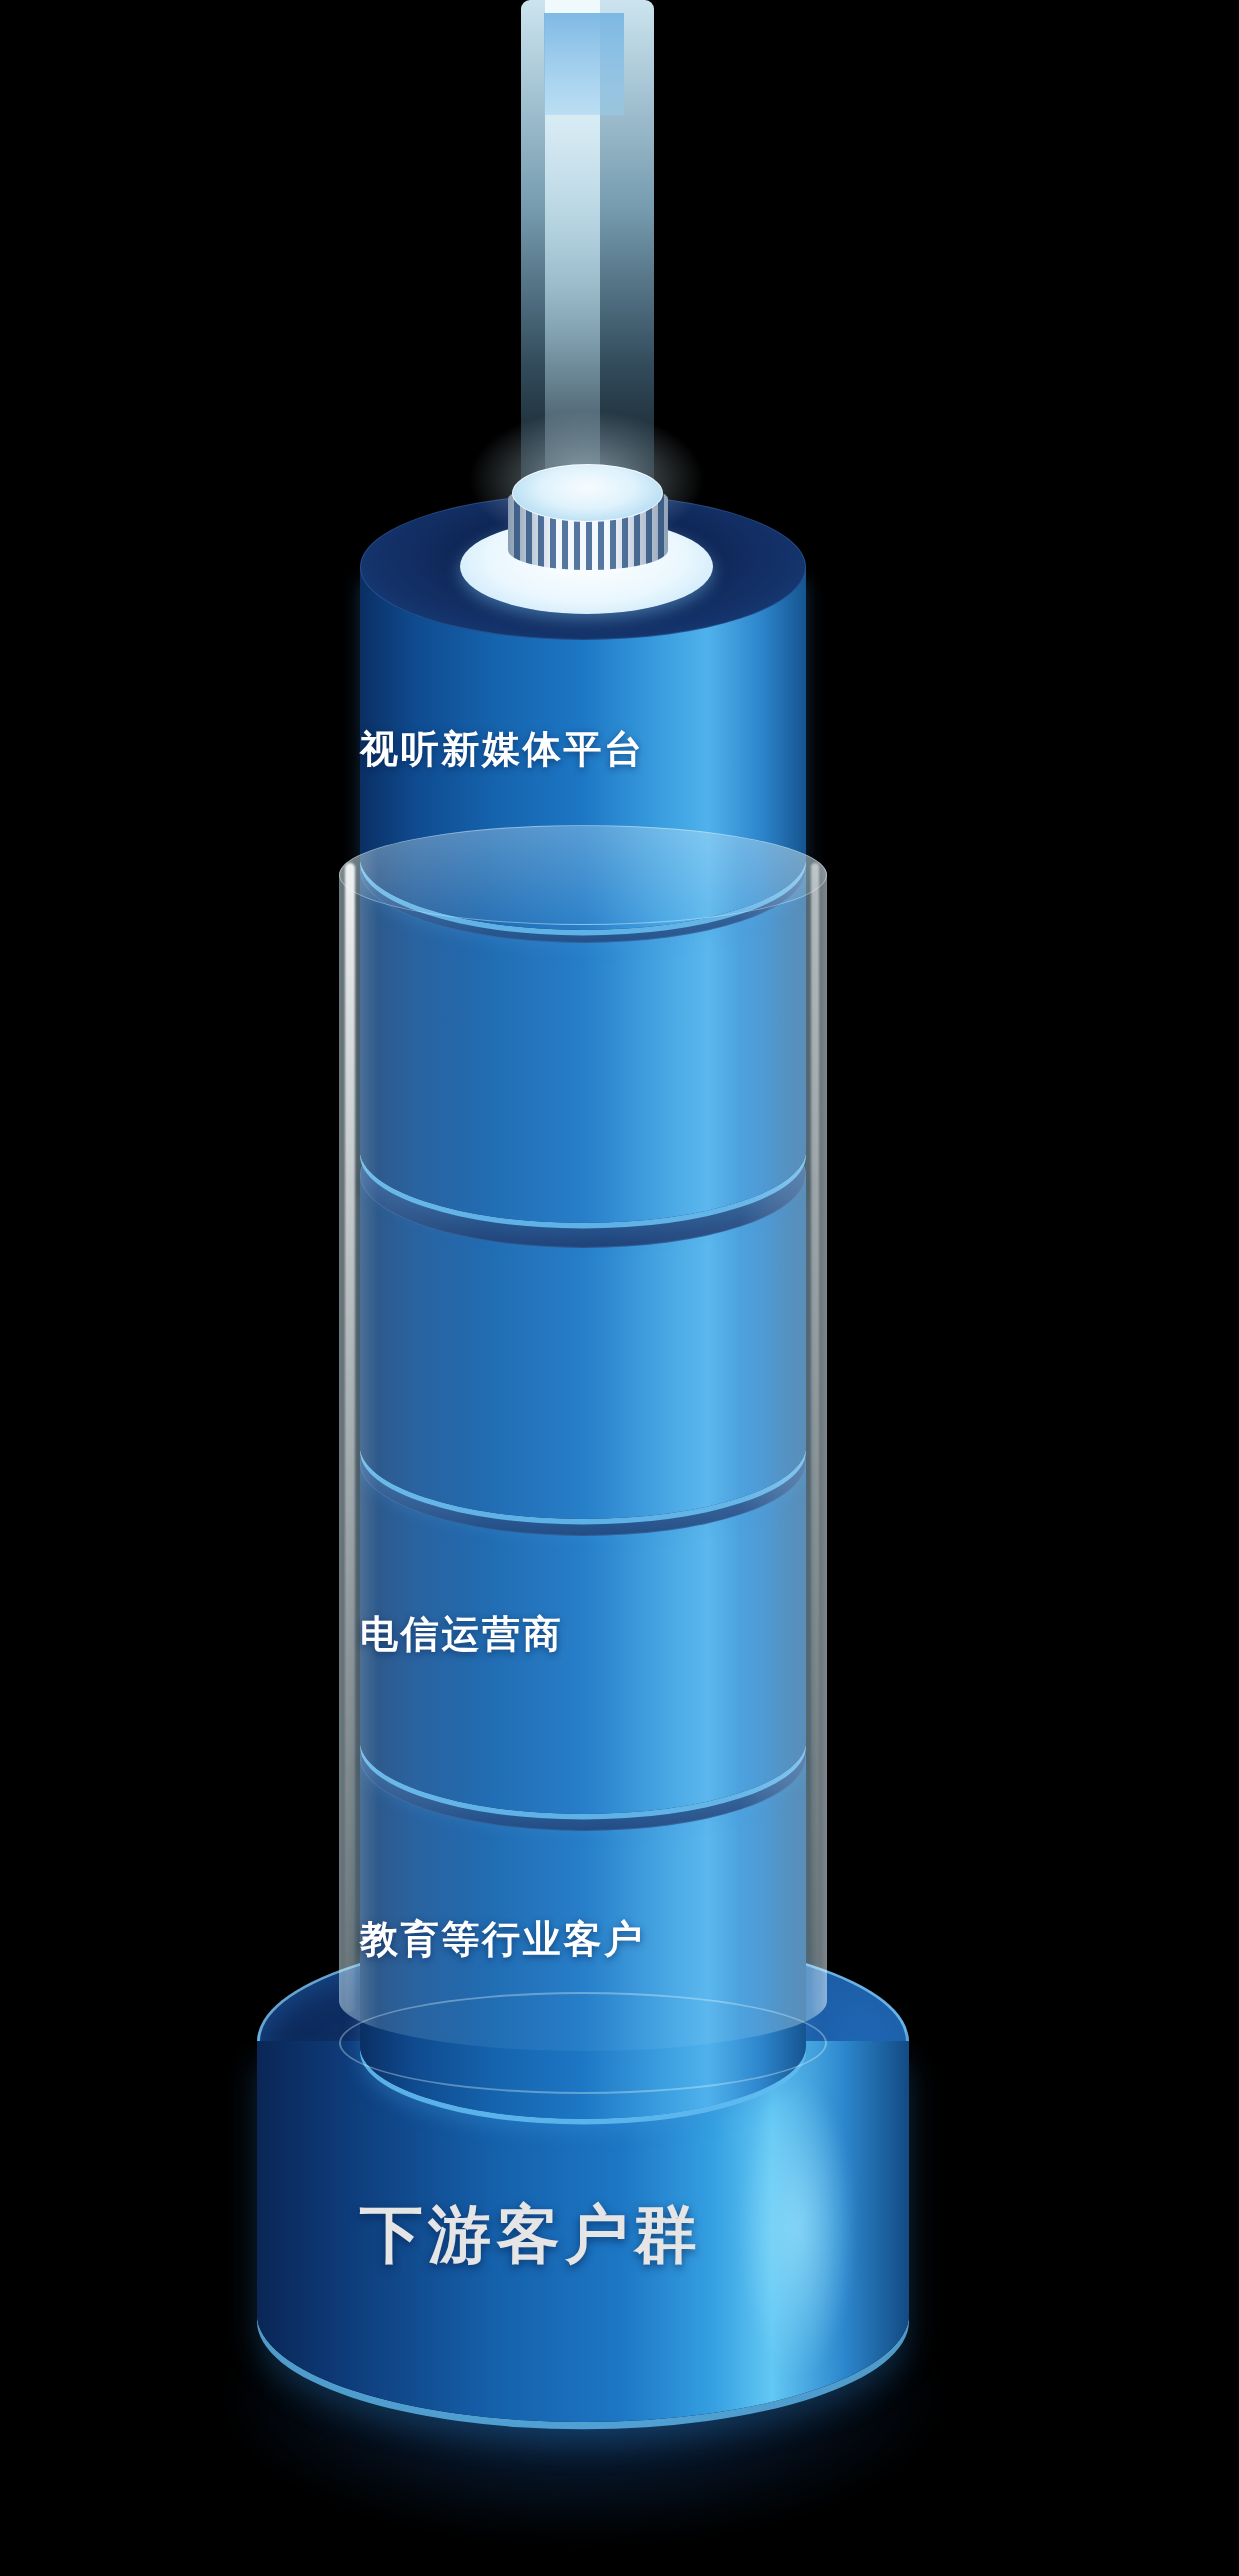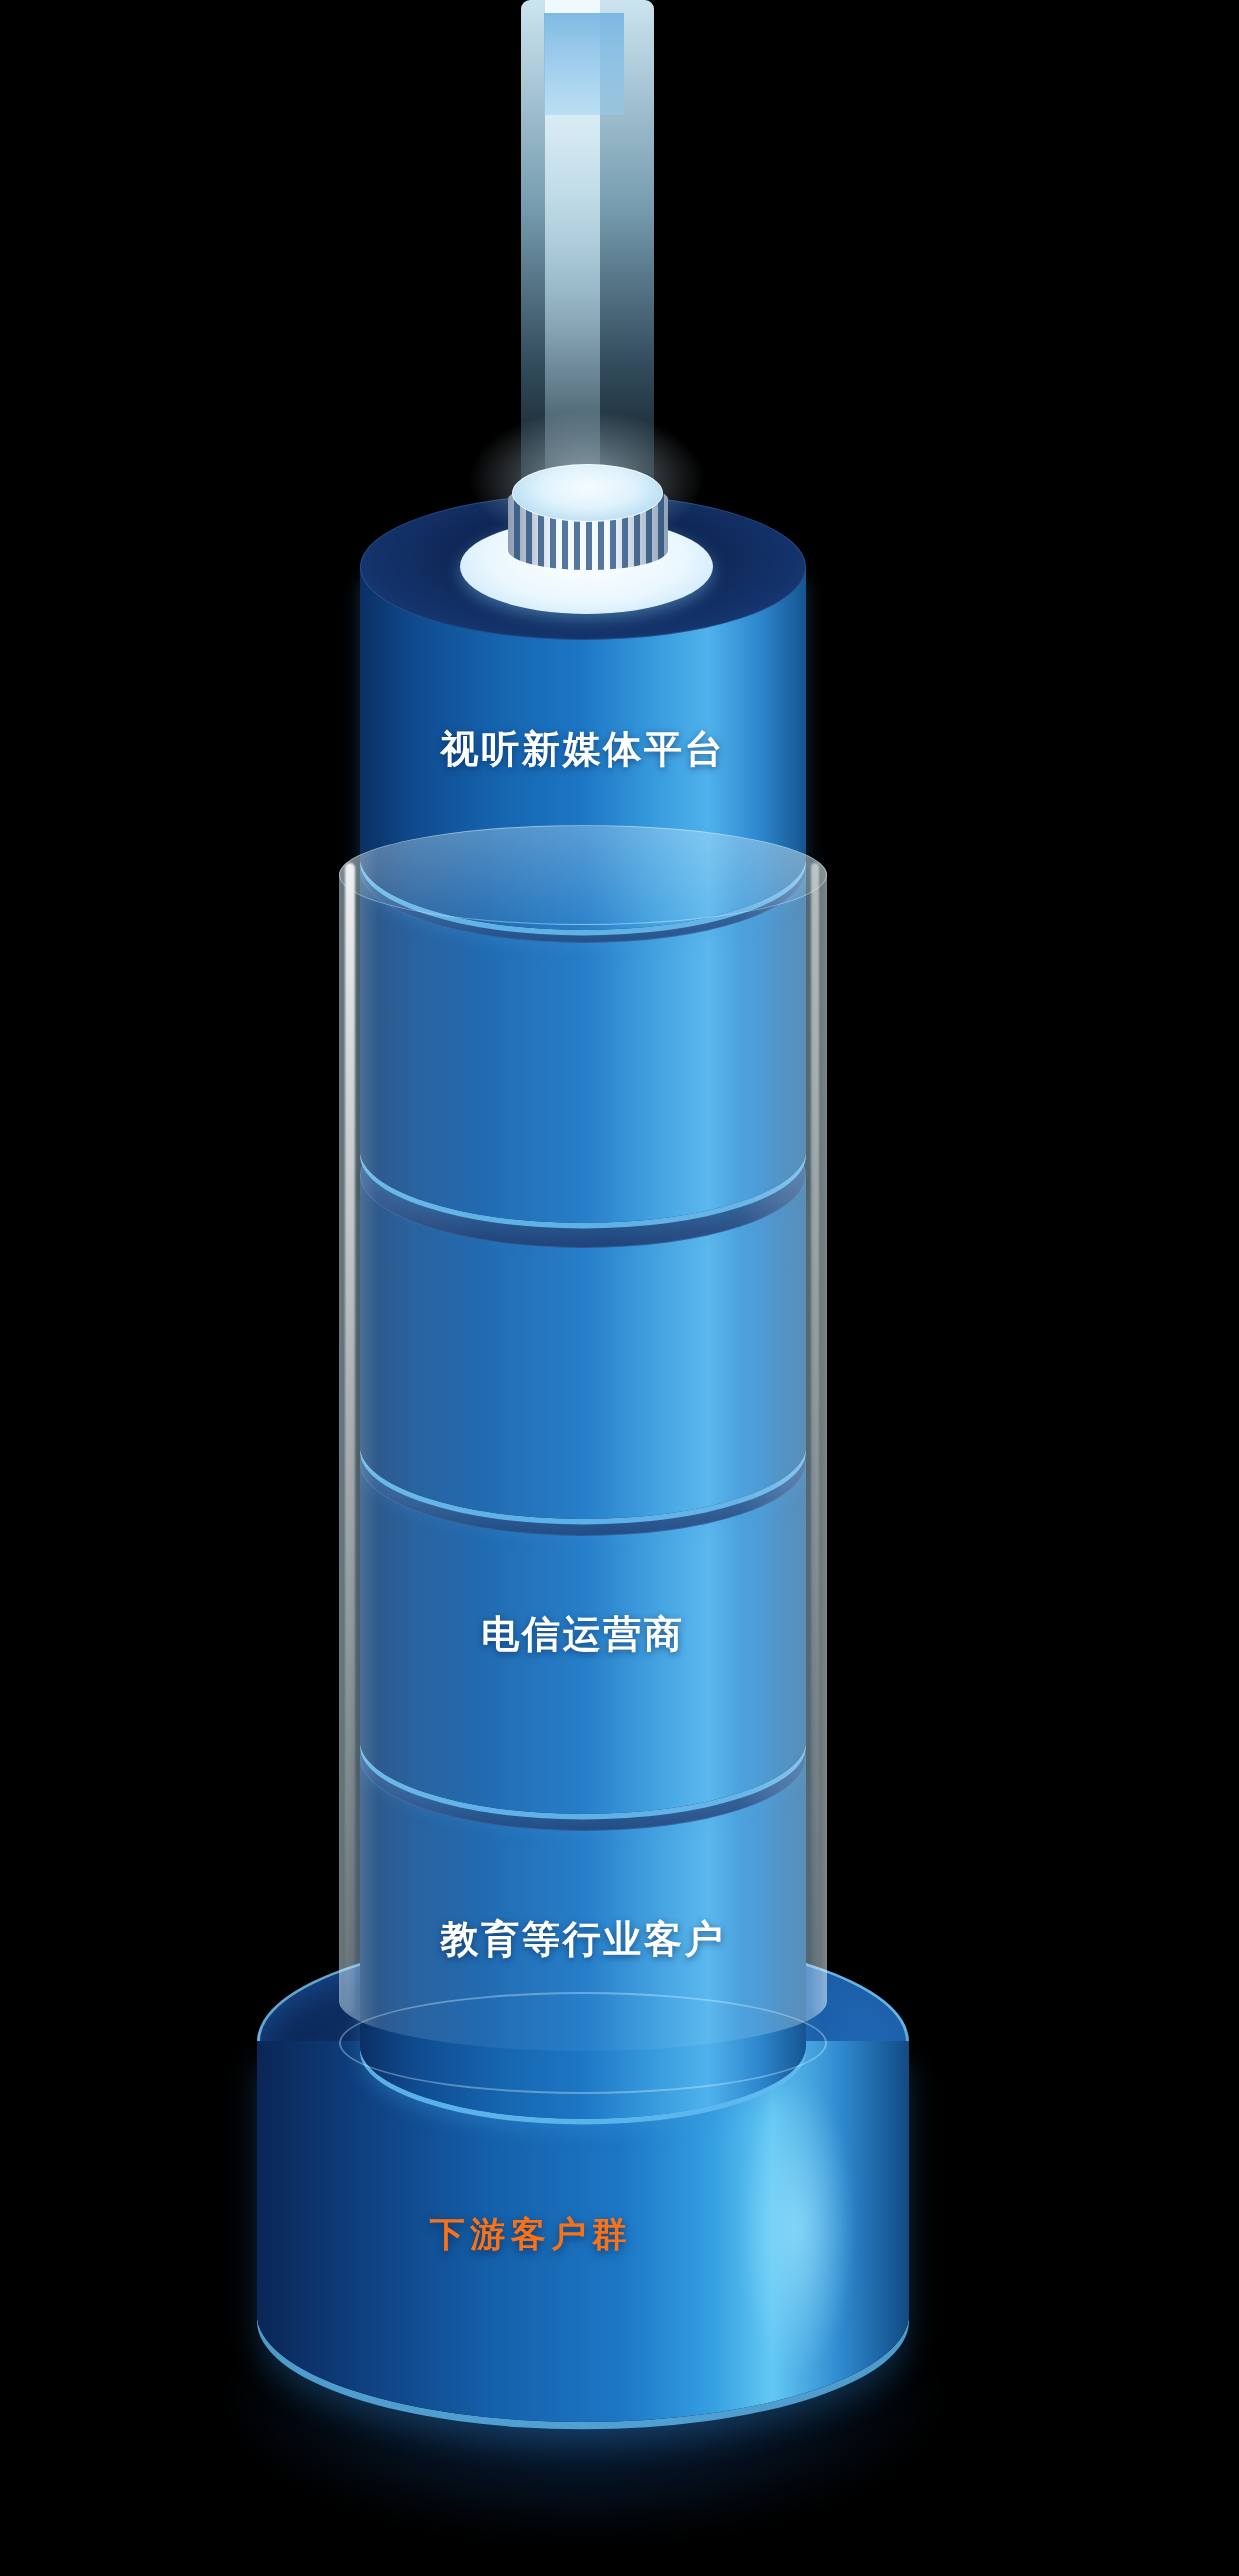--- a/index.html
+++ b/index.html
@@ -89,25 +89,25 @@
       #35a0e2 70%,#63c8f4 79%,#2d87cd 90%,#124a83 100%);
     box-shadow:0 7.3px 0 rgba(96,186,240,.8), 0 22px 31px rgba(40,120,190,.32);}
   .base-sheen{position:absolute;left:738px;top:2078px;width:118px;height:301px;
     background:radial-gradient(ellipse at center, rgba(150,225,252,.75), rgba(150,225,252,0) 70%);
     filter:blur(5.5px);}
   .floor-glow{position:absolute;left:219px;top:2251px;width:729px;height:292px;z-index:1;border-radius:50%;
     background:radial-gradient(ellipse, rgba(25,80,150,.5), rgba(25,80,150,0) 70%);filter:blur(9px);}
 
   
   .seg-label{position:absolute;left:360px;width:446px;height:55px;line-height:55px;z-index:20;
-    text-align:center;color:#fff;font-size:38px;font-weight:600;letter-spacing:2.7px;
+    color:#fff;font-size:38px;font-weight:600;letter-spacing:2.7px;
     text-shadow:0 1.8px 7.3px rgba(0,25,70,.55);pointer-events:none;}
   .label1{top:722px}.label2{top:1024px}.label3{top:1320px}.label4{top:1607px}.label5{top:1912px}
   .base-label{position:absolute;left:257px;top:2198px;width:548px;height:73px;line-height:73px;z-index:20;
-    text-align:center;color:#f97316;font-size:35px;font-weight:700;letter-spacing:5.5px;
+    text-align:center;color:#e5e5e5;font-size:63px;font-weight:700;letter-spacing:5.5px;
     text-shadow:0 2.7px 9px rgba(0,25,70,.6);pointer-events:none;}
 </style>
 </head>
 <body>
 
 <div class="stage">
 
   <div class="floor-glow"></div>
 
   <div class="beam">

